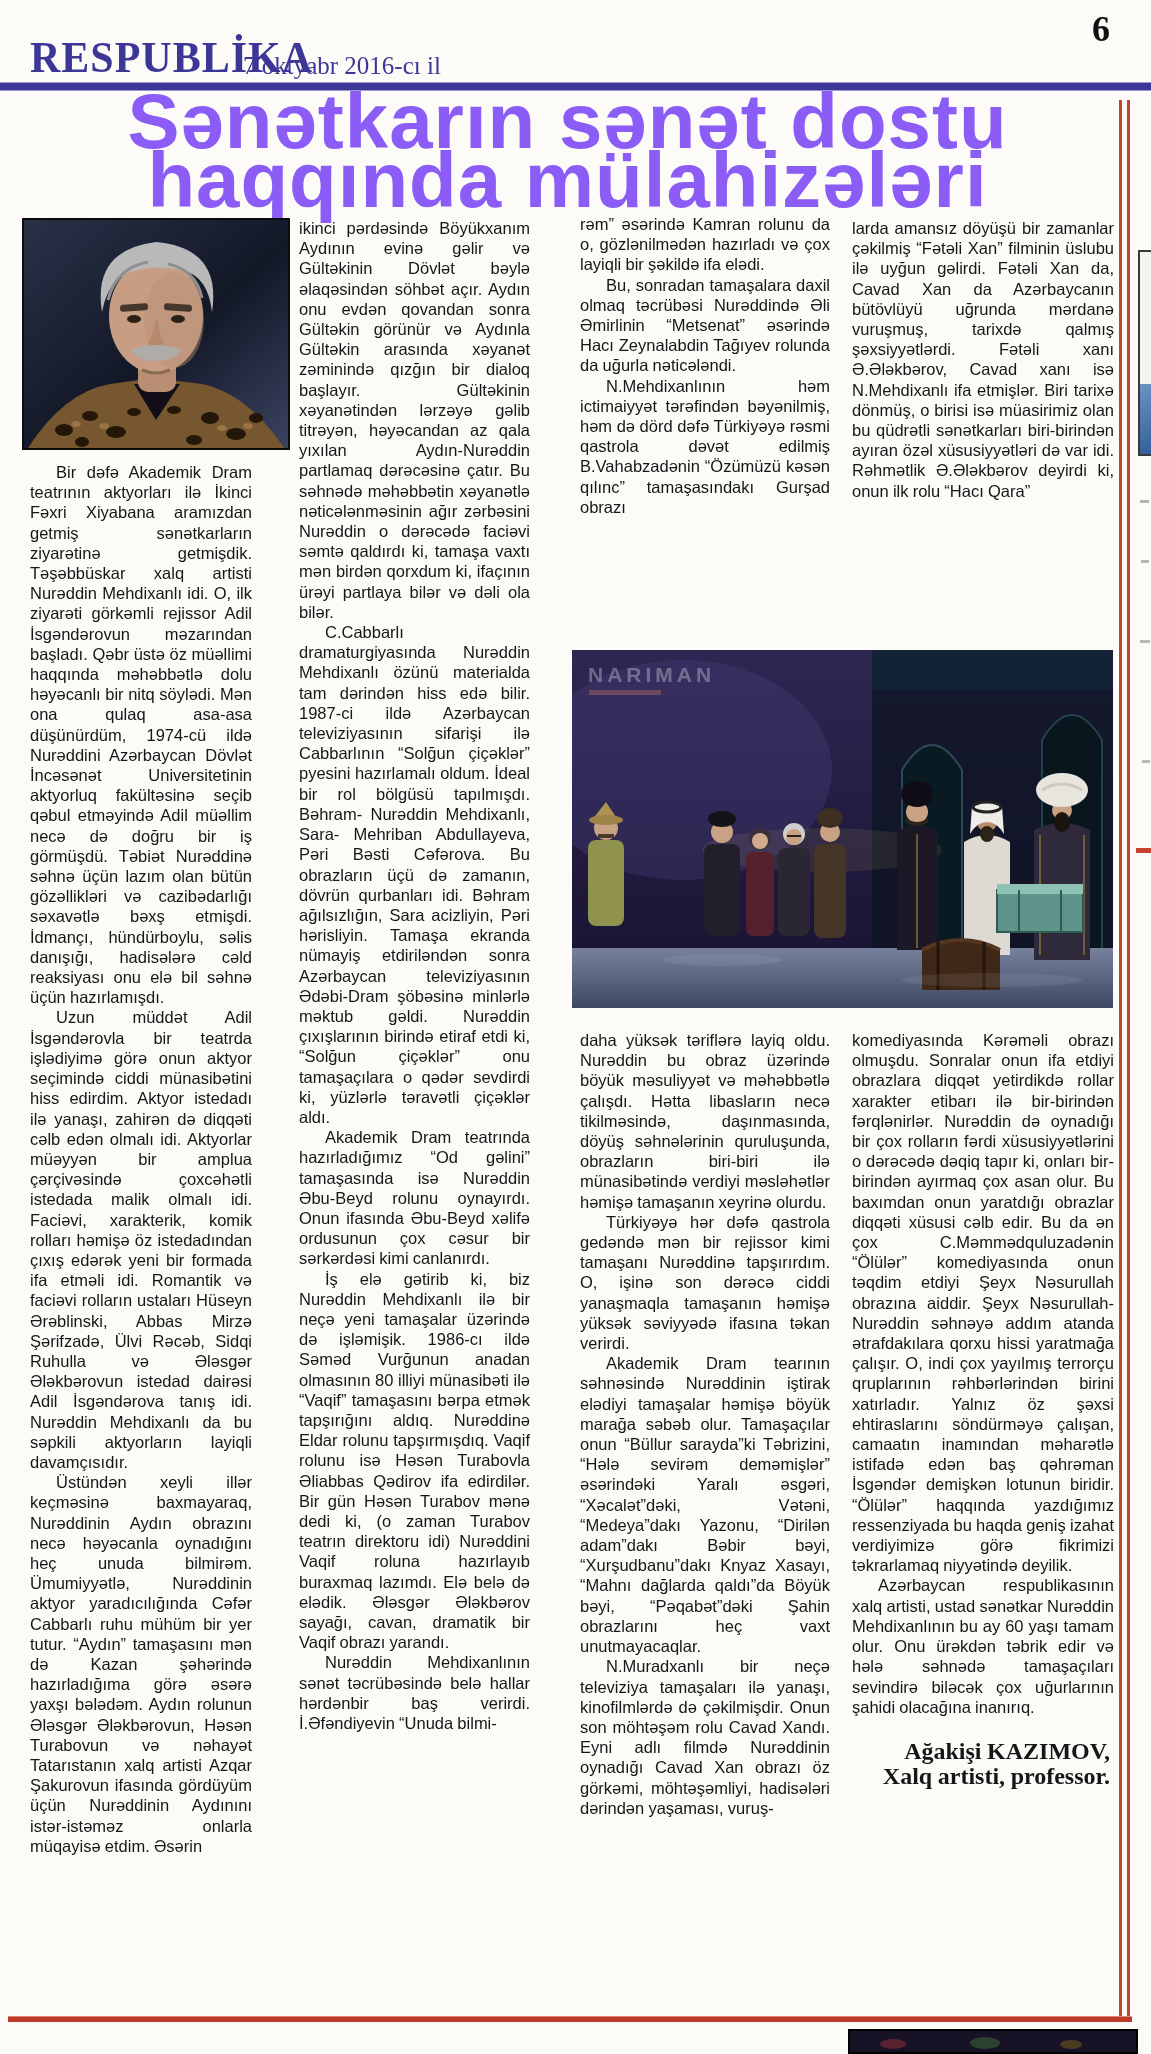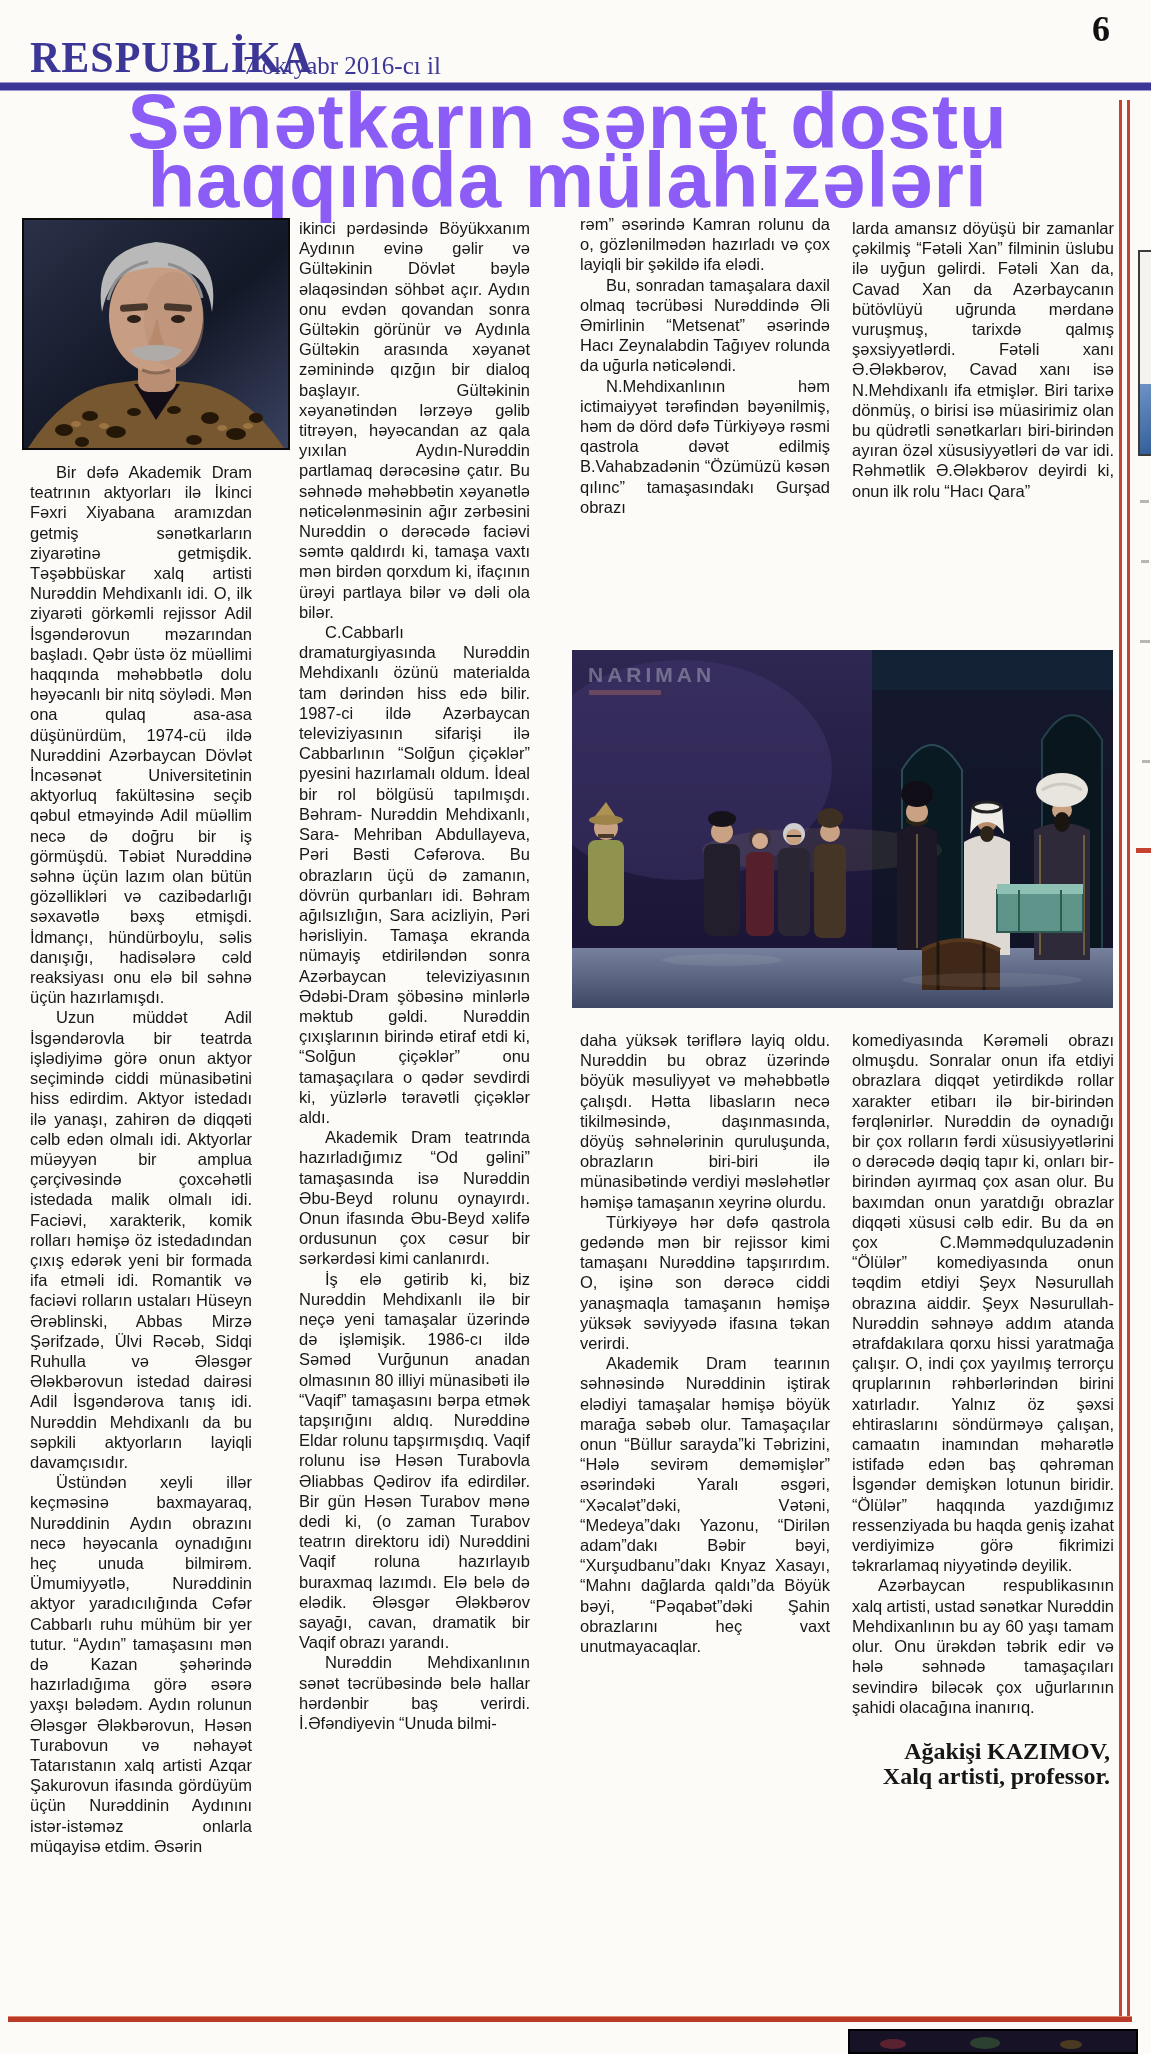--- a/index.html
+++ b/index.html
@@ -242,20 +242,21 @@
 
       <text x="16" y="32" font-family="Liberation Sans, sans-serif" font-size="21" font-weight="bold" letter-spacing="4" fill="#ffffff" opacity="0.30">NARIMAN</text>
       <rect x="17" y="40" width="72" height="5" fill="#cc7766" opacity="0.35"></rect>
     </svg>
   </div>
 
   <div class="col" id="col3bot">
     <p class="cont">daha yüksək təriflərə layiq oldu. Nurəddin bu obraz üzərində böyük məsuliyyət və məhəbbətlə çalışdı. Hətta libasların necə tikilməsində, daşınmasında, döyüş səhnələrinin quruluşunda, obrazların biri-biri ilə münasibətində verdiyi məsləhətlər həmişə tamaşanın xeyrinə olurdu.</p>
     <p>Türkiyəyə hər dəfə qastrola gedəndə mən bir rejissor kimi tamaşanı Nurəddinə tapşırırdım. O, işinə son dərəcə ciddi yanaşmaqla tamaşanın həmişə yüksək səviyyədə ifasına təkan verirdi.</p>
     <p>Akademik Dram tearının səhnəsində Nurəddinin iştirak elədiyi tamaşalar həmişə böyük marağa səbəb olur. Tamaşaçılar onun “Büllur sarayda”ki Təbrizini, “Hələ sevirəm deməmişlər” əsərindəki Yaralı əsgəri, “Xəcalət”dəki, Vətəni, “Medeya”dakı Yazonu, “Dirilən adam”dakı Bəbir bəyi, “Xurşudbanu”dakı Knyaz Xasayı, “Mahnı dağlarda qaldı”da Böyük bəyi, “Pəqabət”dəki Şahin obrazlarını heç vaxt unutmayacaqlar.</p>
+    <p>N.Muradxanlı bir neçə televiziya tamaşaları ilə yanaşı, kinofilmlərdə də çəkilmişdir. Onun son möhtəşəm rolu Cavad Xandı. Eyni adlı filmdə Nurəddinin oynadığı Cavad Xan obrazı öz görkəmi, möhtəşəmliyi, hadisələri dərindən yaşaması, vuruş-</p>
   </div>
 
   <div class="col" id="col4bot">
     <p class="cont">komediyasında Kərəməli obrazı olmuşdu. Sonralar onun ifa etdiyi obrazlara diqqət yetirdikdə rollar xarakter etibarı ilə bir-birindən fərqlənirlər. Nurəddin də oynadığı bir çox rolların fərdi xüsusiyyətlərini o dərəcədə dəqiq tapır ki, onları bir-birindən ayırmaq çox asan olur. Bu baxımdan onun yaratdığı obrazlar diqqəti xüsusi cəlb edir. Bu da ən çox C.Məmmədquluzadənin “Ölülər” komediyasında onun təqdim etdiyi Şeyx Nəsurullah obrazına aiddir. Şeyx Nəsurullah-Nurəddin səhnəyə addım atanda ətrafdakılara qorxu hissi yaratmağa çalışır. O, indi çox yayılmış terrorçu qruplarının rəhbərlərindən birini xatırladır. Yalnız öz şəxsi ehtiraslarını söndürməyə çalışan, camaatın inamından məharətlə istifadə edən baş qəhrəman İsgəndər demişkən lotunun biridir. “Ölülər” haqqında yazdığımız ressenziyada bu haqda geniş izahat verdiyimizə görə fikrimizi təkrarlamaq niyyətində deyilik.</p>
     <p>Azərbaycan respublikasının xalq artisti, ustad sənətkar Nurəddin Mehdixanlının bu ay 60 yaşı tamam olur. Onu ürəkdən təbrik edir və hələ səhnədə tamaşaçıları sevindirə biləcək çox uğurlarının şahidi olacağına inanırıq.</p>
     <div class="signature">
       <div>Ağakişi KAZIMOV,</div>
       <div>Xalq artisti, professor.</div>
     </div>
   </div>

